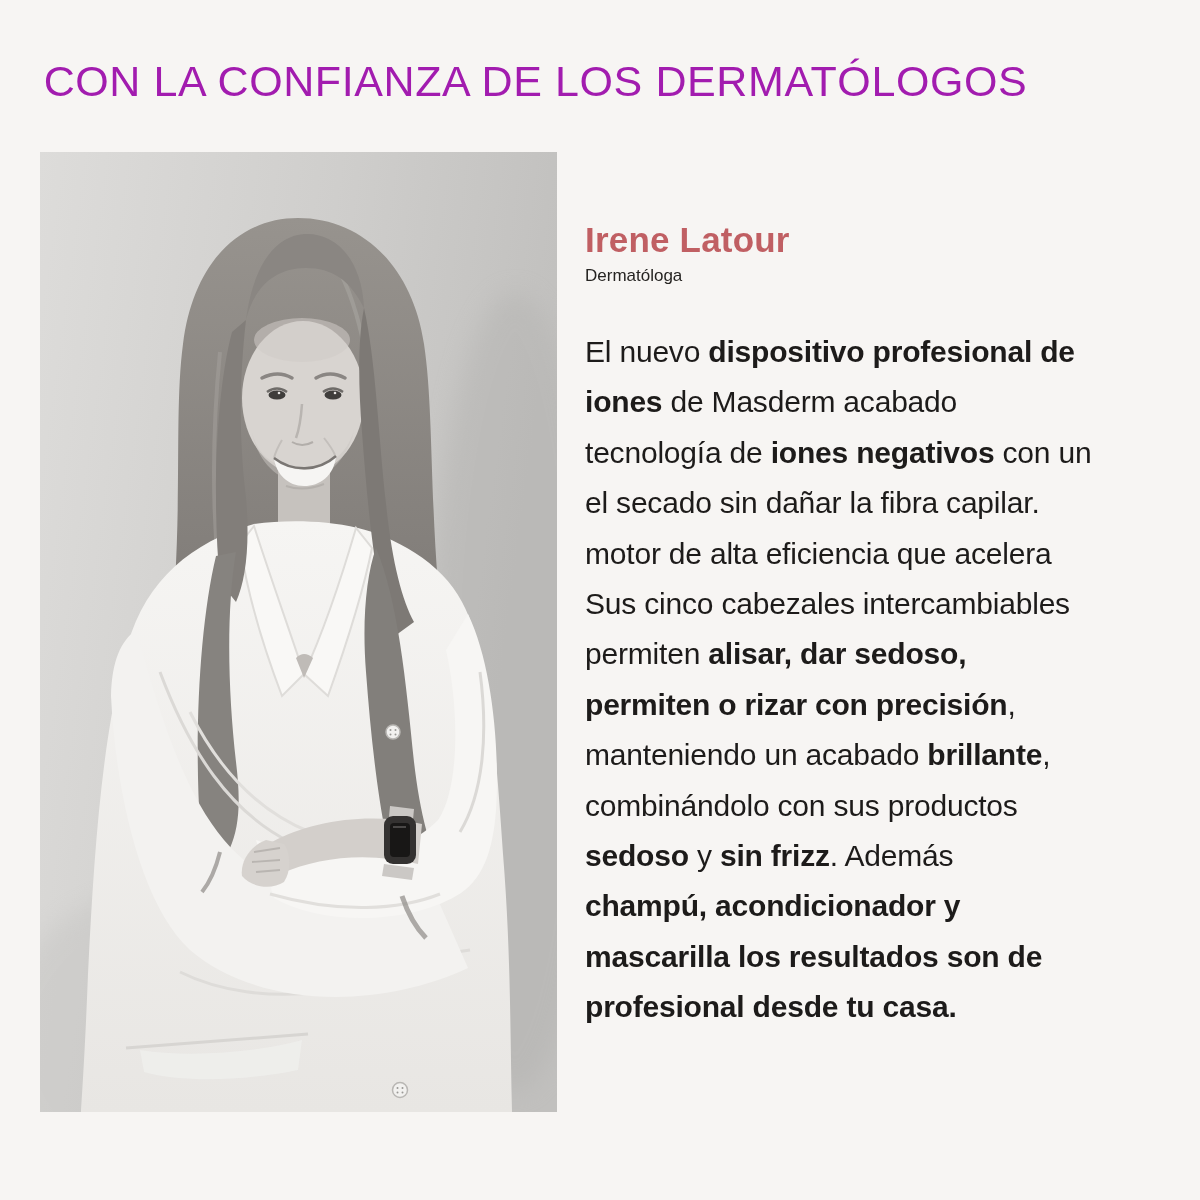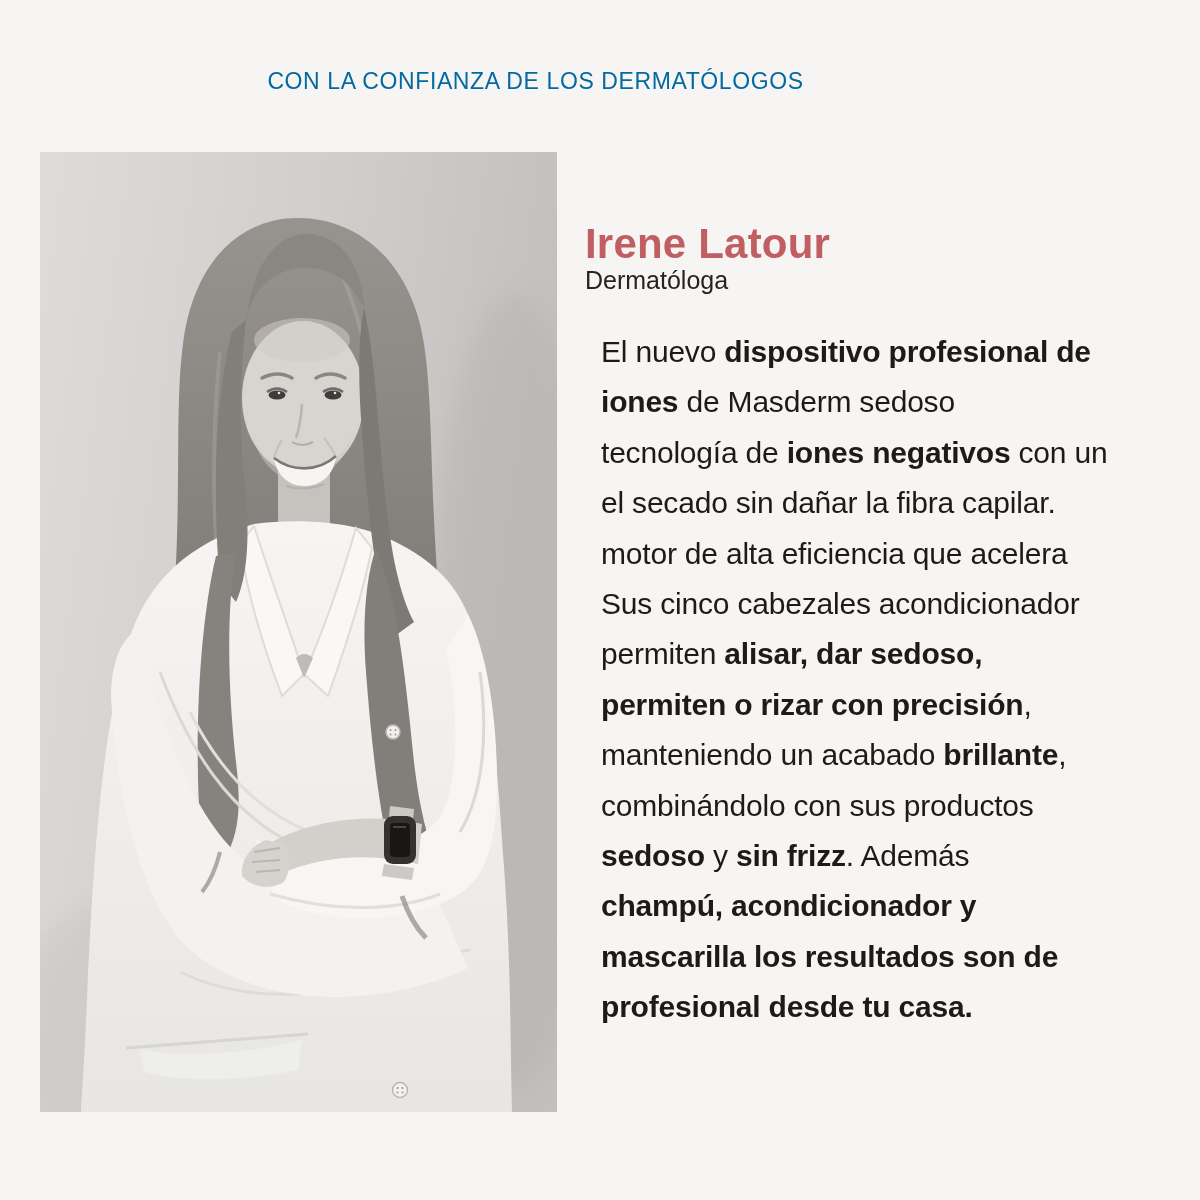--- a/index.html
+++ b/index.html
@@ -2,47 +2,47 @@
 <html><head>
 <meta charset="utf-8">
 <style>
   * { margin:0; padding:0; box-sizing:border-box; }
   html,body { width:1200px; height:1200px; overflow:hidden; }
   body { font-family:"Liberation Sans","DejaVu Sans",sans-serif; background:#f7f5f3; }
   .canvas { position:relative; width:1200px; height:1200px; }
 
   .headline{
     position:absolute; top:60px; left:0; width:1071px;
-    text-align:center; font-size:23px; font-weight:400;
-    letter-spacing:0.6px; color:#0369a1; line-height:42px;
+    text-align:center; font-size:43px; font-weight:400;
+    letter-spacing:0.6px; color:#a21caf; line-height:42px;
   }
 
   .photo{
     position:absolute; left:40px; top:152px; width:517px; height:960px;
     overflow:hidden; background:#cfcecc;
   }
   .photo svg{ display:block; width:100%; height:100%; }
 
   .name{
     position:absolute; left:585px; top:220px;
-    font-size:42px; font-weight:700; letter-spacing:0.2px;
+    font-size:35px; font-weight:700; letter-spacing:0.2px;
     color:#c05f63;
   }
   .role{
     position:absolute; left:585px; top:266px;
-    font-size:25px; font-weight:400; color:#262422;
+    font-size:17px; font-weight:400; color:#262422;
   }
 
   .quote{
     position:absolute; left:585px; top:327px; width:575px;
     font-size:30px; line-height:50.4px; letter-spacing:-0.2px;
     color:#1d1b1a; font-weight:400;
   }
   .quote .b{ font-weight:700; }
-  .q-line{ white-space:nowrap;margin-left:16px; }
+  .q-line{ white-space:nowrap; }
 </style>
 </head>
 <body style="background: rgb(247, 245, 243);">
 
 <div class="canvas">
 
   <h1 class="headline">CON LA CONFIANZA DE LOS DERMATÓLOGOS</h1>
 
   <div class="photo">
     <svg viewBox="0 0 517 960" preserveAspectRatio="none" xmlns="http://www.w3.org/2000/svg">
@@ -163,25 +163,25 @@
       <path d="M 362 744 C 368 762 376 776 386 786" stroke="#8d8a86" stroke-width="5" fill="none" opacity="0.7"></path>
       <path d="M 180 700 C 176 716 170 730 162 740" stroke="#8d8a86" stroke-width="4" fill="none" opacity="0.7"></path>
     </svg>
   </div>
 
   <div class="name" style="color: rgb(192, 95, 99);">Irene Latour</div>
   <div class="role">Dermatóloga</div>
 
   <div class="quote" id="quote">
       <div class="q-line"><span>El nuevo </span><span class="b">dispositivo profesional de</span></div>
-      <div class="q-line"><span class="b">iones</span><span> de Masderm sedoso</span></div>
+      <div class="q-line"><span class="b">iones</span><span> de Masderm acabado</span></div>
       <div class="q-line"><span>tecnología de </span><span class="b">iones negativos</span><span> con un</span></div>
       <div class="q-line"><span>el secado sin dañar la fibra capilar.</span></div>
       <div class="q-line"><span>motor de alta eficiencia que acelera</span></div>
-      <div class="q-line"><span>Sus cinco cabezales acondicionador</span></div>
+      <div class="q-line"><span>Sus cinco cabezales intercambiables</span></div>
       <div class="q-line"><span>permiten </span><span class="b">alisar, dar sedoso,</span></div>
       <div class="q-line"><span class="b">permiten o rizar con precisión</span><span>,</span></div>
       <div class="q-line"><span>manteniendo un acabado </span><span class="b">brillante</span><span>,</span></div>
       <div class="q-line"><span>combinándolo con sus productos</span></div>
       <div class="q-line"><span class="b">sedoso</span><span> y </span><span class="b">sin frizz</span><span>. Además</span></div>
       <div class="q-line"><span class="b">champú, acondicionador y</span></div>
       <div class="q-line"><span class="b">mascarilla los resultados son de</span></div>
       <div class="q-line"><span class="b">profesional desde tu casa.</span></div>
     </div>
 

